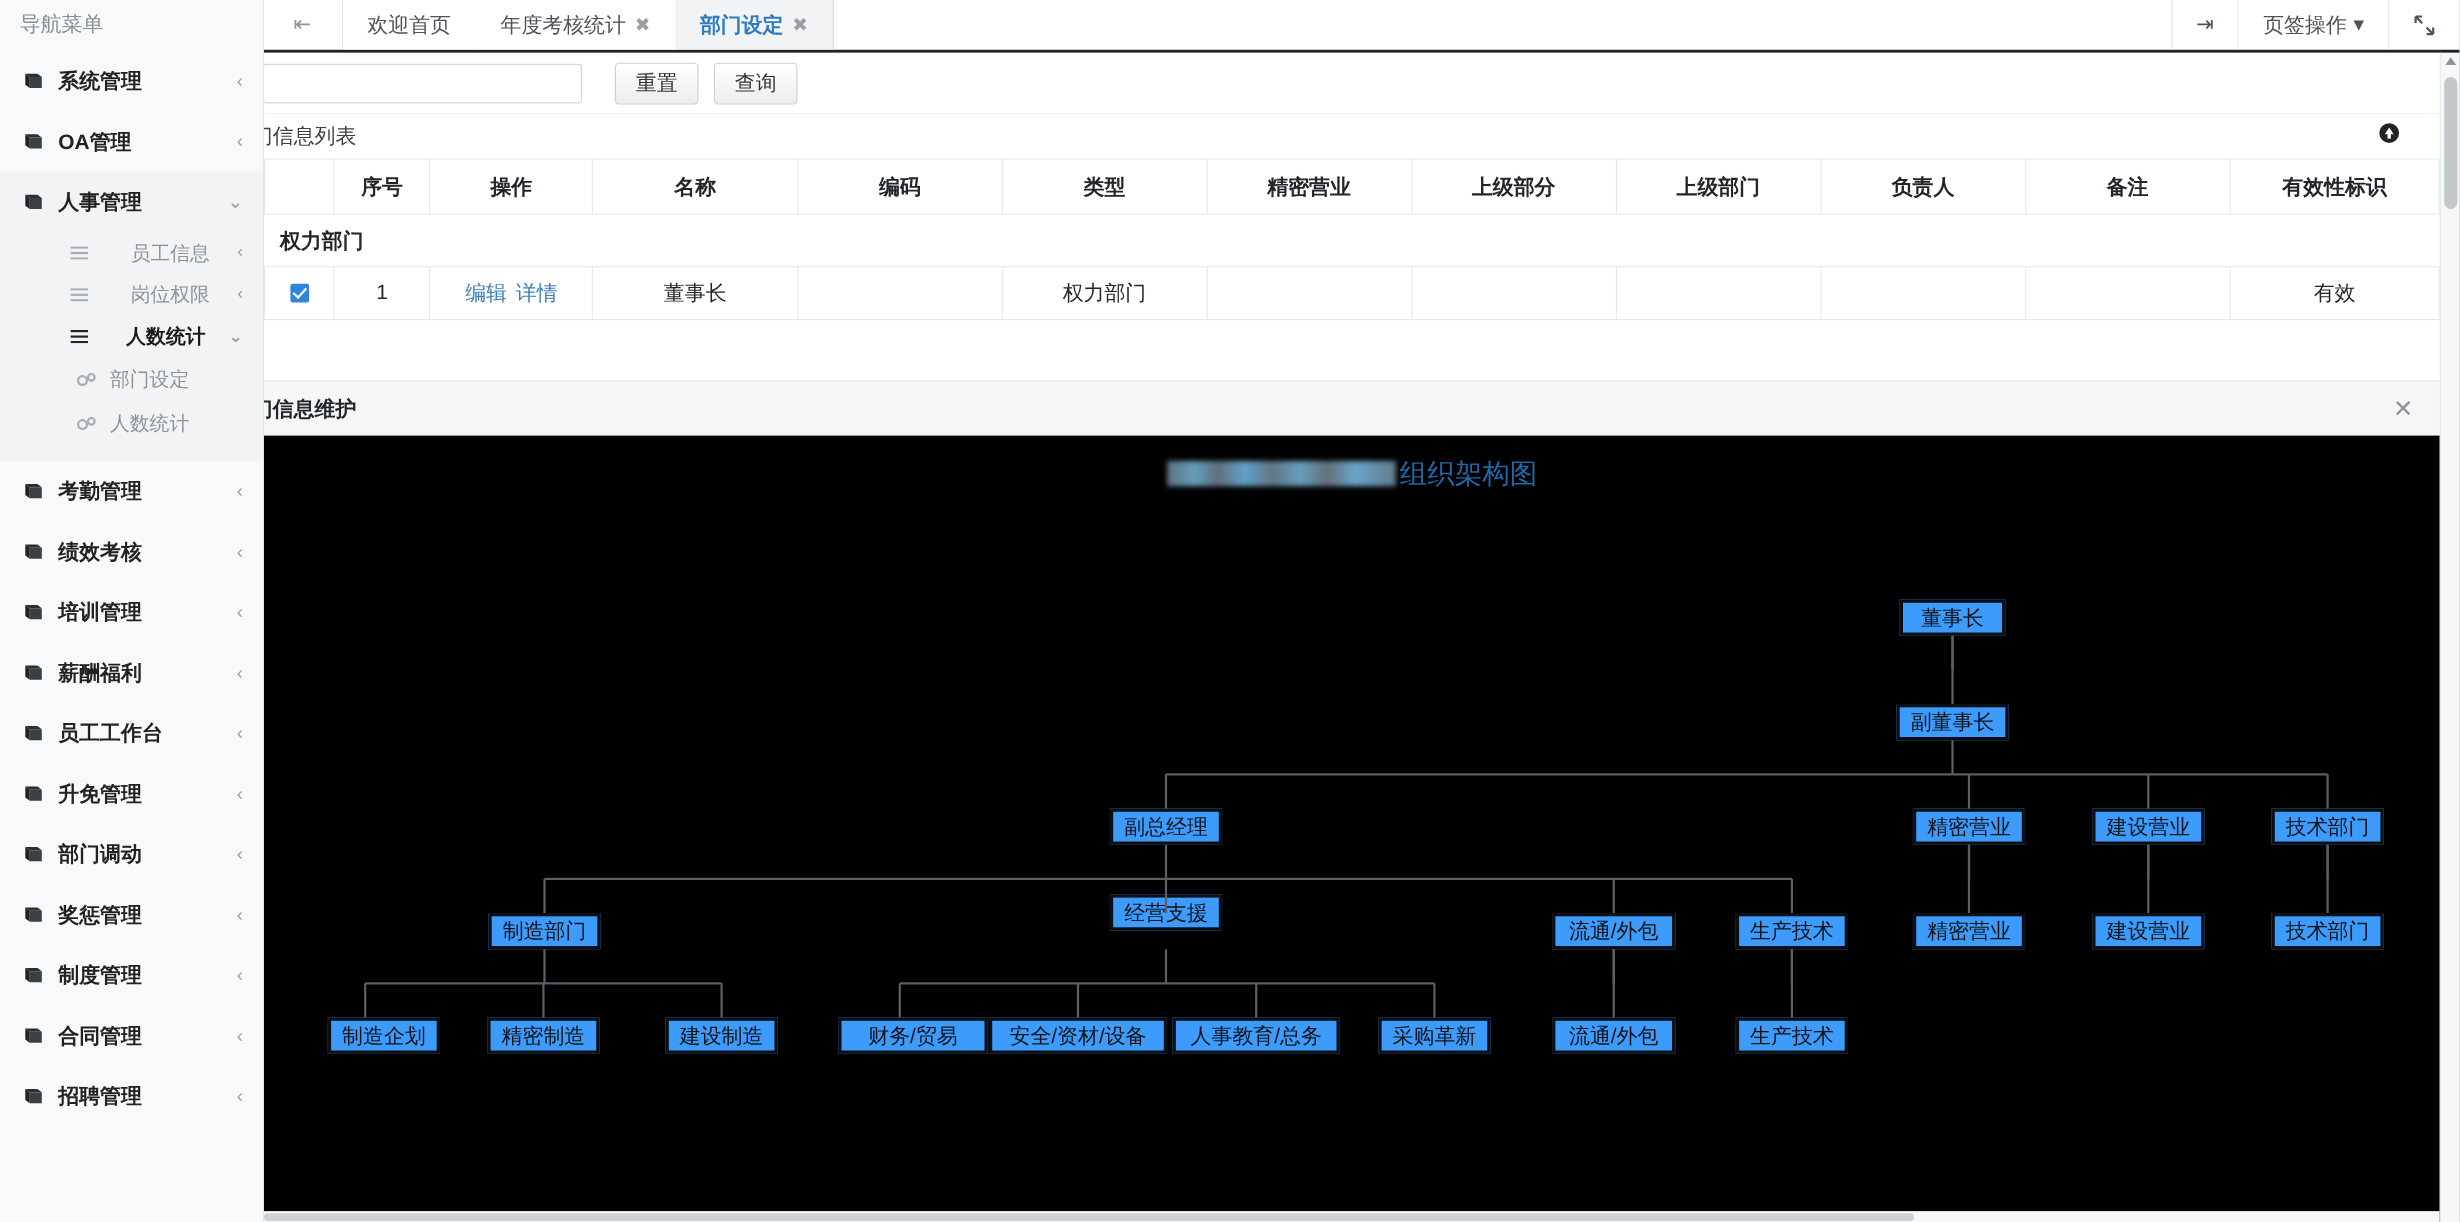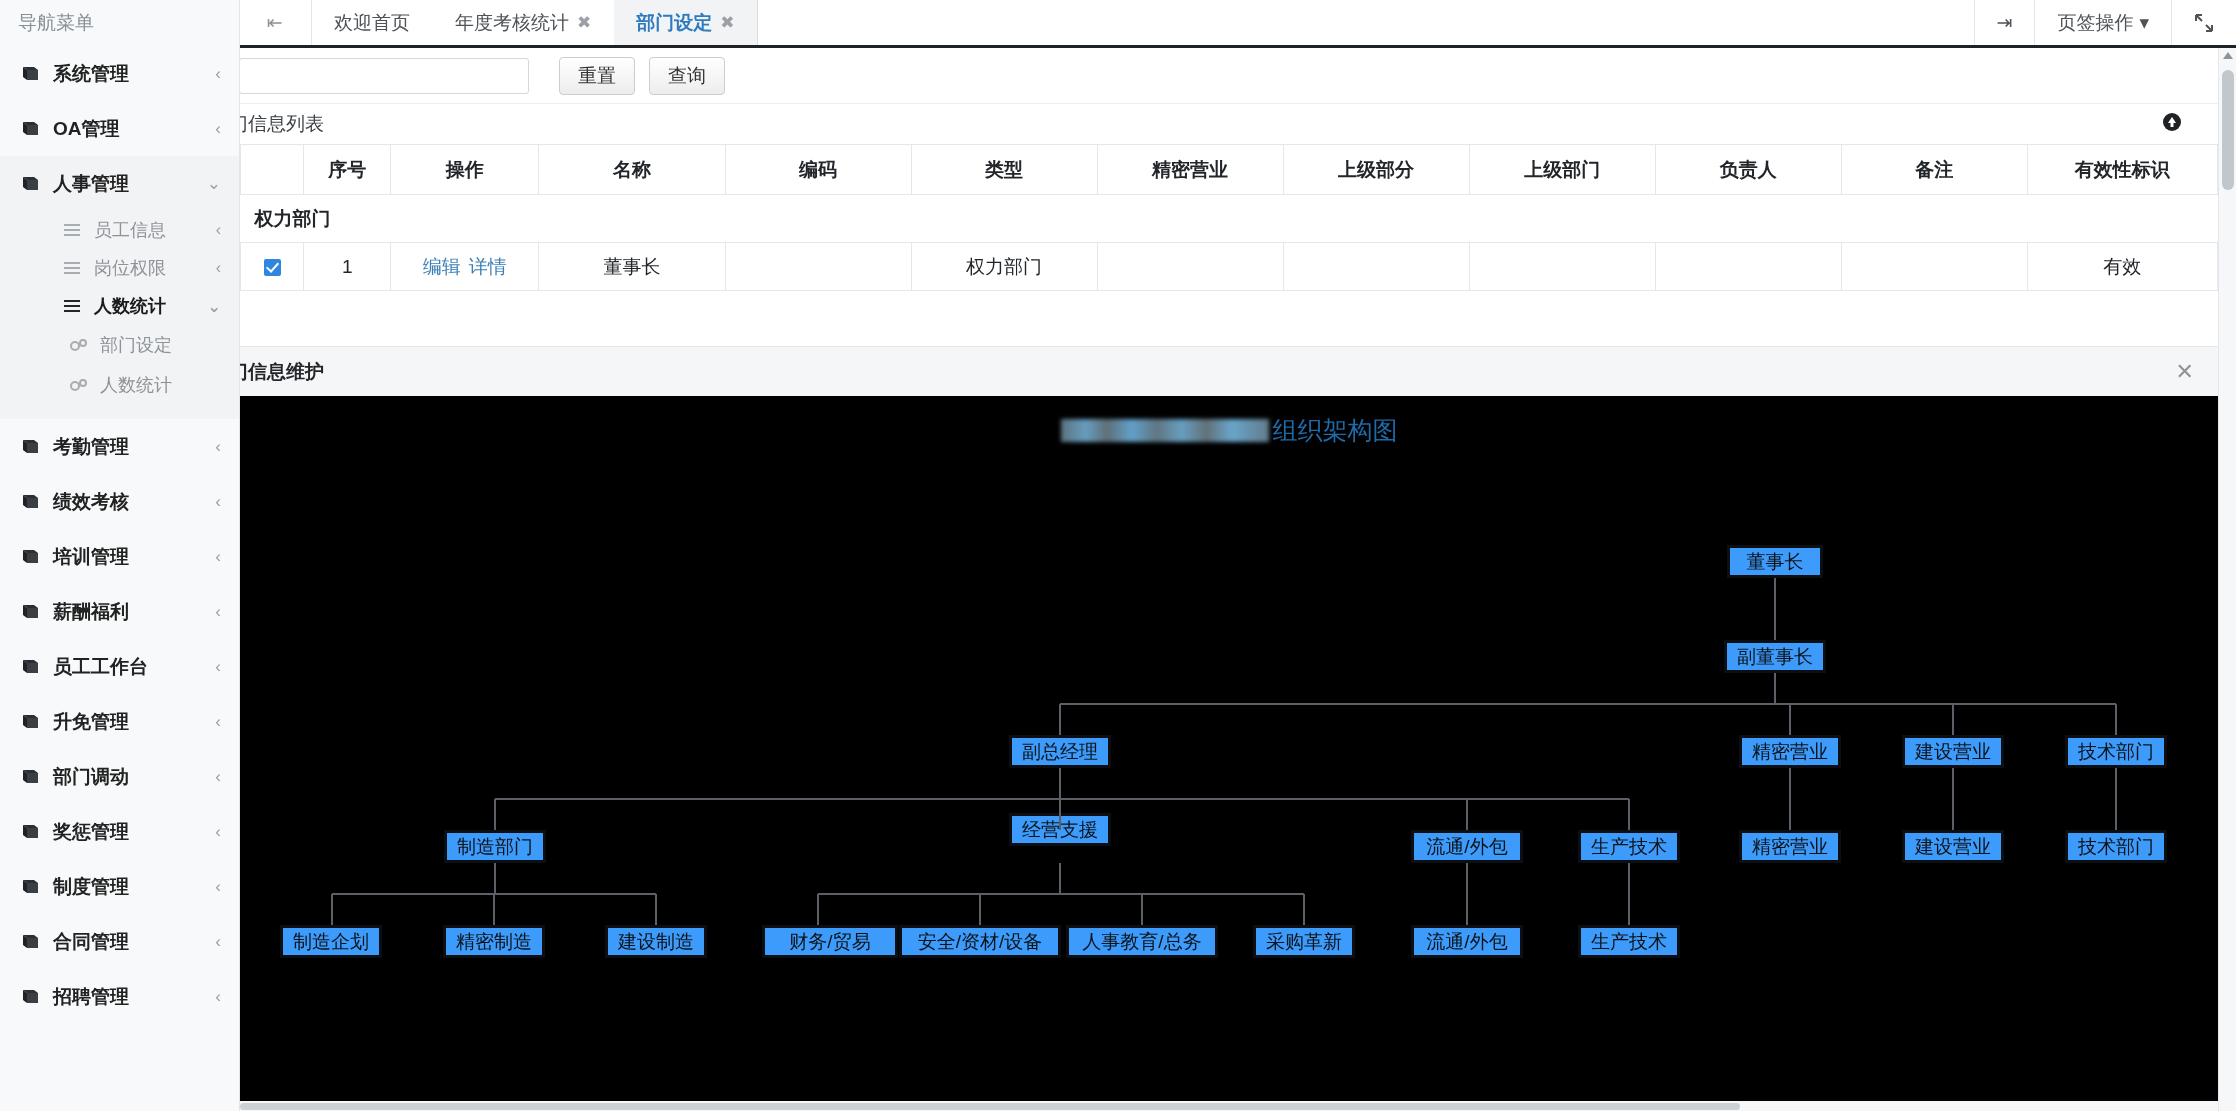--- a/index.html
+++ b/index.html
@@ -32,21 +32,21 @@
     font-size: 19px; color: #222; font-weight: bold;
     cursor: pointer; position: relative;
   }
   .nav-item .ico { margin-right: 14px; display: flex; align-items: center; }
   .nav-item .lbl { flex: 1; }
   .nav-item .chev { color: #9aa0a6; font-size: 17px; font-weight: normal; }
   .nav-item.expanded { background: #f1f3f5; }
   .sub-wrap.open { background: #f1f3f5; }
   .sub-item {
     height: 38px; display: flex; align-items: center;
-    padding-left: 64px; font-size: 18px; color: #8d9399; cursor: pointer;
+    padding-left: 64px; font-size: 18px; color: #8d9399; cursor: pointer; text-align: center;
   }
   .sub-item .ico { margin-right: 14px; display: flex; align-items: center; }
   .sub-item .lbl { flex: 1; }
   .sub-item .chev { color: #9aa0a6; font-size: 16px; padding-right: 18px; }
   .sub-item.active { color: #1a1a1a; font-weight: bold; }
   .sub2-item {
     height: 40px; display: flex; align-items: center;
     padding-left: 70px; font-size: 18px; color: #8d9399; cursor: pointer;
   }
   .sub2-item .ico { margin-right: 12px; display: flex; align-items: center; }
@@ -600,21 +600,21 @@
             </div>
             <div class="node" style="left: 1499px; top: 434px; width: 102px; height: 33px;">
               <span>精密营业</span>
             </div>
             <div class="node" style="left: 1662px; top: 434px; width: 102px; height: 33px;">
               <span>建设营业</span>
             </div>
             <div class="node" style="left: 1825px; top: 434px; width: 102px; height: 33px;">
               <span>技术部门</span>
             </div>
-            <div class="node" style="left: 40px; top: 529px; width: 102px; height: 33px;">
+            <div class="node" style="left: 58px; top: 529px; width: 102px; height: 33px;">
               <span>制造企划</span>
             </div>
             <div class="node" style="left: 203px; top: 529px; width: 102px; height: 33px;">
               <span>精密制造</span>
             </div>
             <div class="node" style="left: 365px; top: 529px; width: 102px; height: 33px;">
               <span>建设制造</span>
             </div>
             <div class="node" style="left: 522px; top: 529px; width: 136px; height: 33px;">
               <span>财务/贸易</span>

